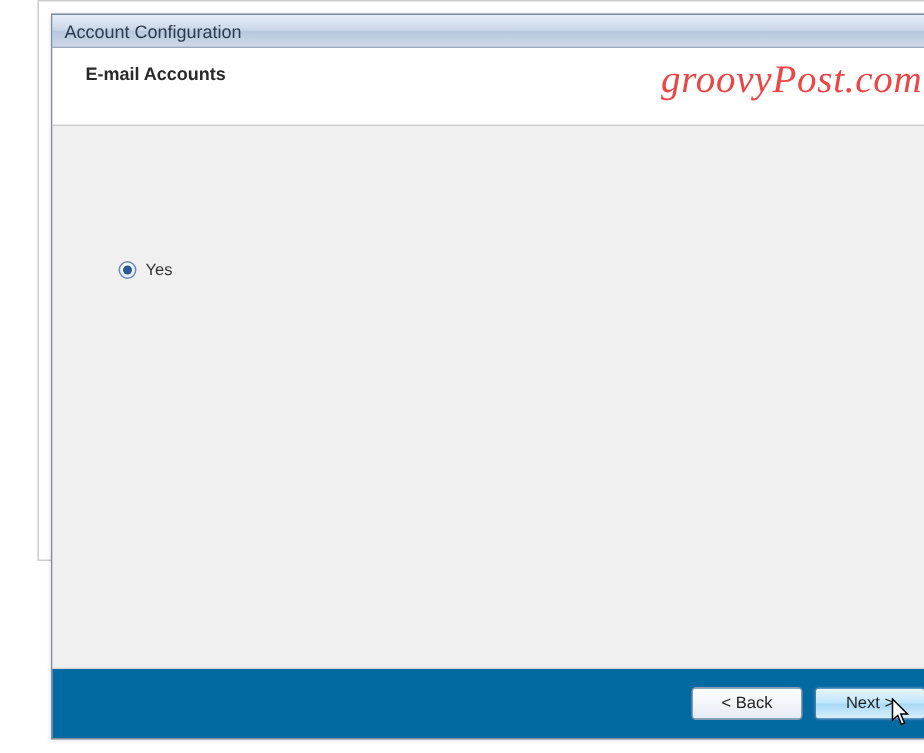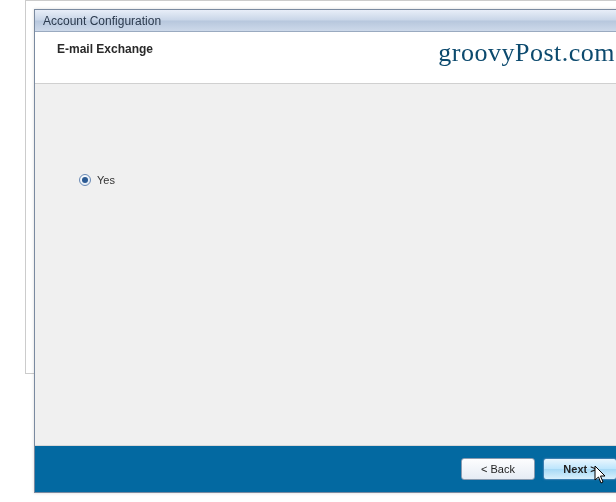--- a/index.html
+++ b/index.html
@@ -47,22 +47,23 @@
     font-weight: bold;
     font-size: 12px;
     color: #2a2a2a;
   }
   .watermark {
     position: absolute;
     right: 16px;
     top: 6px;
     font-family: Georgia, "Times New Roman", serif;
     font-size: 26px;
-    color: #0c4a6e;
+    color: #ef4444;
     letter-spacing: 0.5px;
+    font-style: italic;
     pointer-events: none;
     user-select: none;
   }
   .content {
     flex: 1;
     background: #f0f0f0;
     padding: 34px 44px 10px 44px;
     border-bottom: 1px solid #d8d8d8;
   }
   .prompt {
@@ -115,42 +116,41 @@
     display: inline-flex;
     align-items: center;
     justify-content: center;
     padding: 0 10px;
     cursor: pointer;
   }
   .btn.default {
     border-color: #3c7fb1;
     background: linear-gradient(#eaf6fd, #bee6fd 48%, #a7d9f5 52%, #d9f0fc);
     box-shadow: 0 0 2px rgba(60,127,177,0.6);
-    font-weight: bold;
   }
   .cursor {
     position: absolute;
     right: 23px;
     bottom: 7px;
     width: 14px; height: 20px;
     pointer-events: none;
   }
 </style>
 </head>
 <body>
 
 <div class="frame">
   <div class="dialog">
 
     <div class="titlebar">
       <span>Account Configuration</span>
     </div>
 
     <div class="header">
-      <div class="header-title">E-mail Exchange</div>
+      <div class="header-title">E-mail Accounts</div>
       <div class="watermark">groovyPost.com</div>
     </div>
 
     <div class="content">
 
       <div class="options">
         <label class="option-row">
           <span class="radio checked">
               <span class="dot"></span>
             </span>

